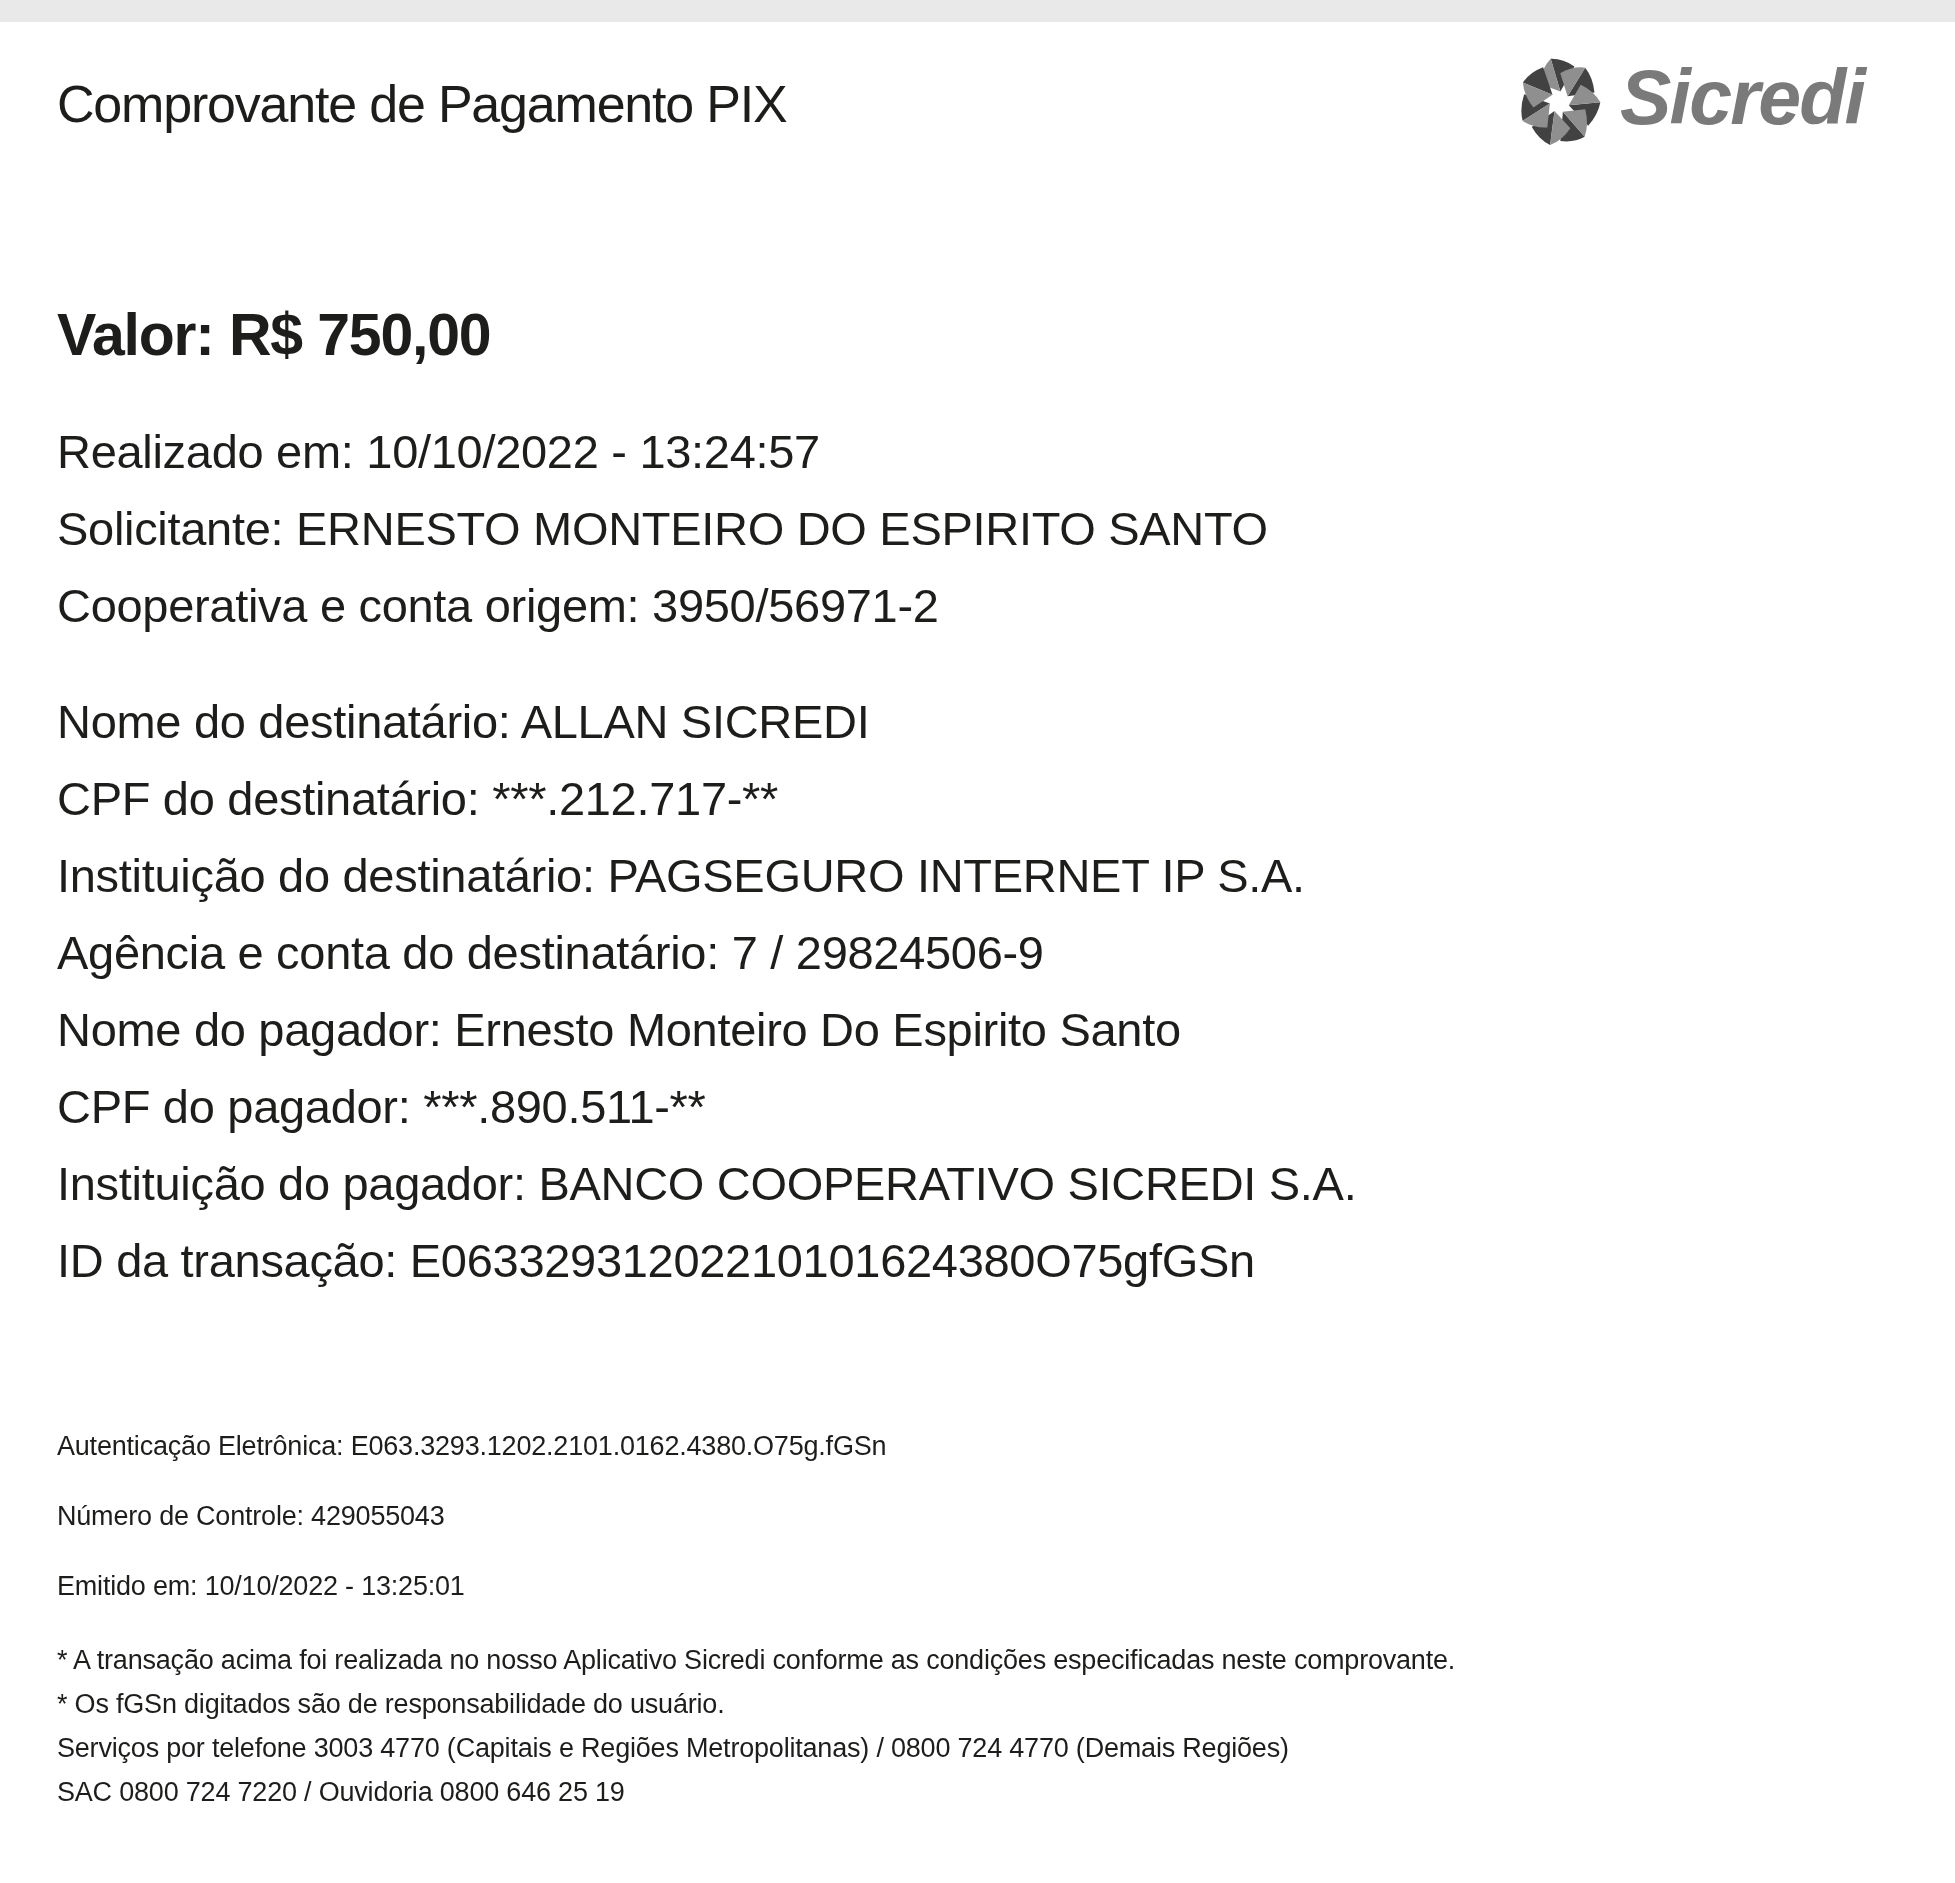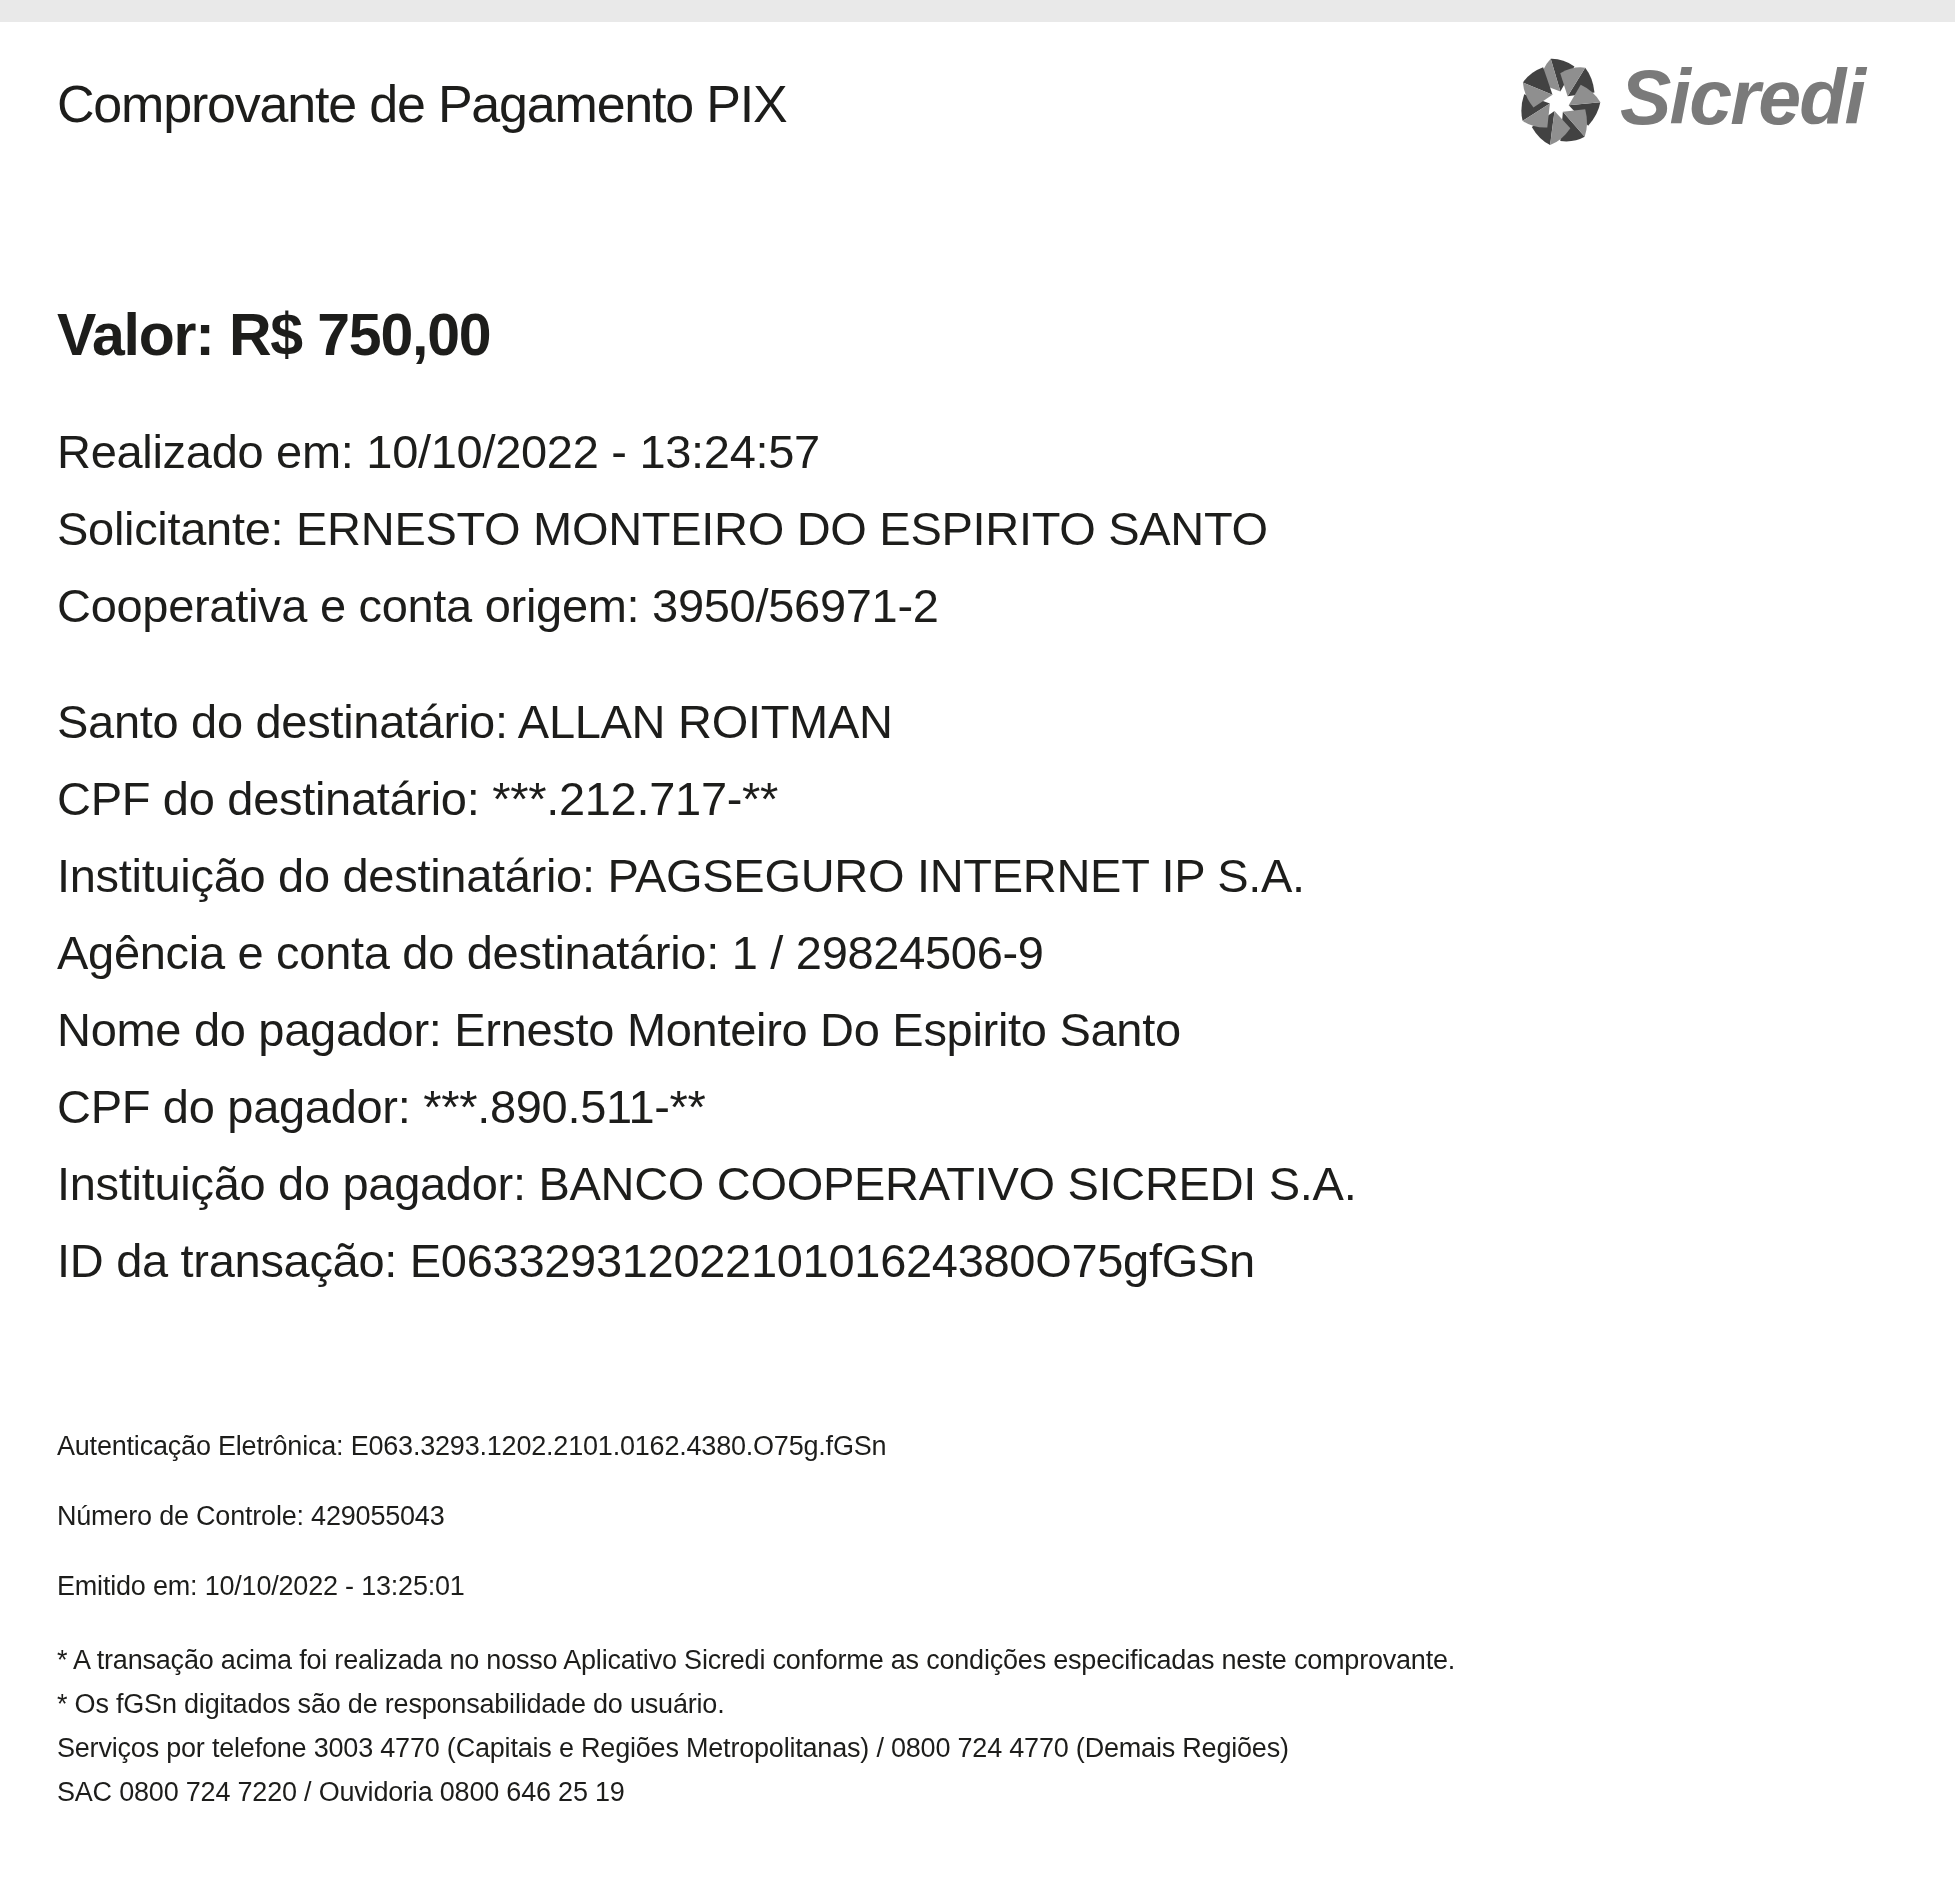--- a/index.html
+++ b/index.html
@@ -101,24 +101,24 @@
 
   <h2 class="abs amount-heading">Valor: R$ 750,00</h2>
 
   <div class="abs detail-block block-a">
     <div>Realizado em: 10/10/2022 - 13:24:57</div>
     <div>Solicitante: ERNESTO MONTEIRO DO ESPIRITO SANTO</div>
     <div>Cooperativa e conta origem: 3950/56971-2</div>
   </div>
 
   <div class="abs detail-block block-b">
-    <div>Santo do destinatário: ALLAN ROITMAN</div>
+    <div>Nome do destinatário: ALLAN SICREDI</div>
     <div>CPF do destinatário: ***.212.717-**</div>
     <div>Instituição do destinatário: PAGSEGURO INTERNET IP S.A.</div>
-    <div>Agência e conta do destinatário: 1 / 29824506-9</div>
+    <div>Agência e conta do destinatário: 7 / 29824506-9</div>
     <div>Nome do pagador: Ernesto Monteiro Do Espirito Santo</div>
     <div>CPF do pagador: ***.890.511-**</div>
     <div>Instituição do pagador: BANCO COOPERATIVO SICREDI S.A.</div>
     <div>ID da transação: E06332931202210101624380O75gfGSn</div>
   </div>
 
   <div class="abs auth-block">
     <div>Autenticação Eletrônica: E063.3293.1202.2101.0162.4380.O75g.fGSn</div>
     <div>Número de Controle: 429055043</div>
     <div>Emitido em: 10/10/2022 - 13:25:01</div>

